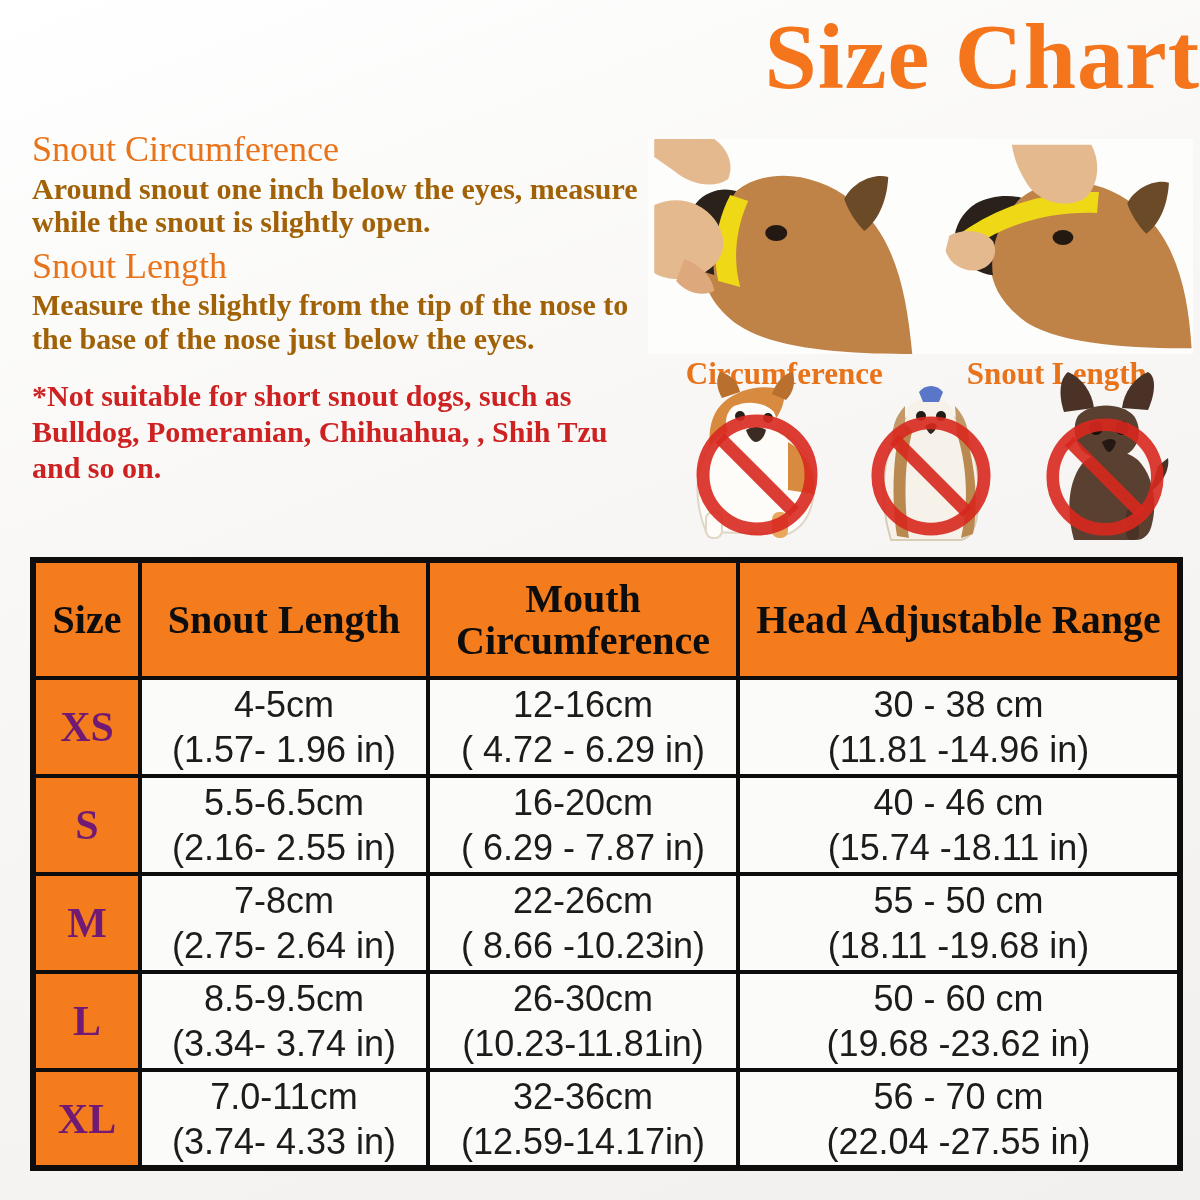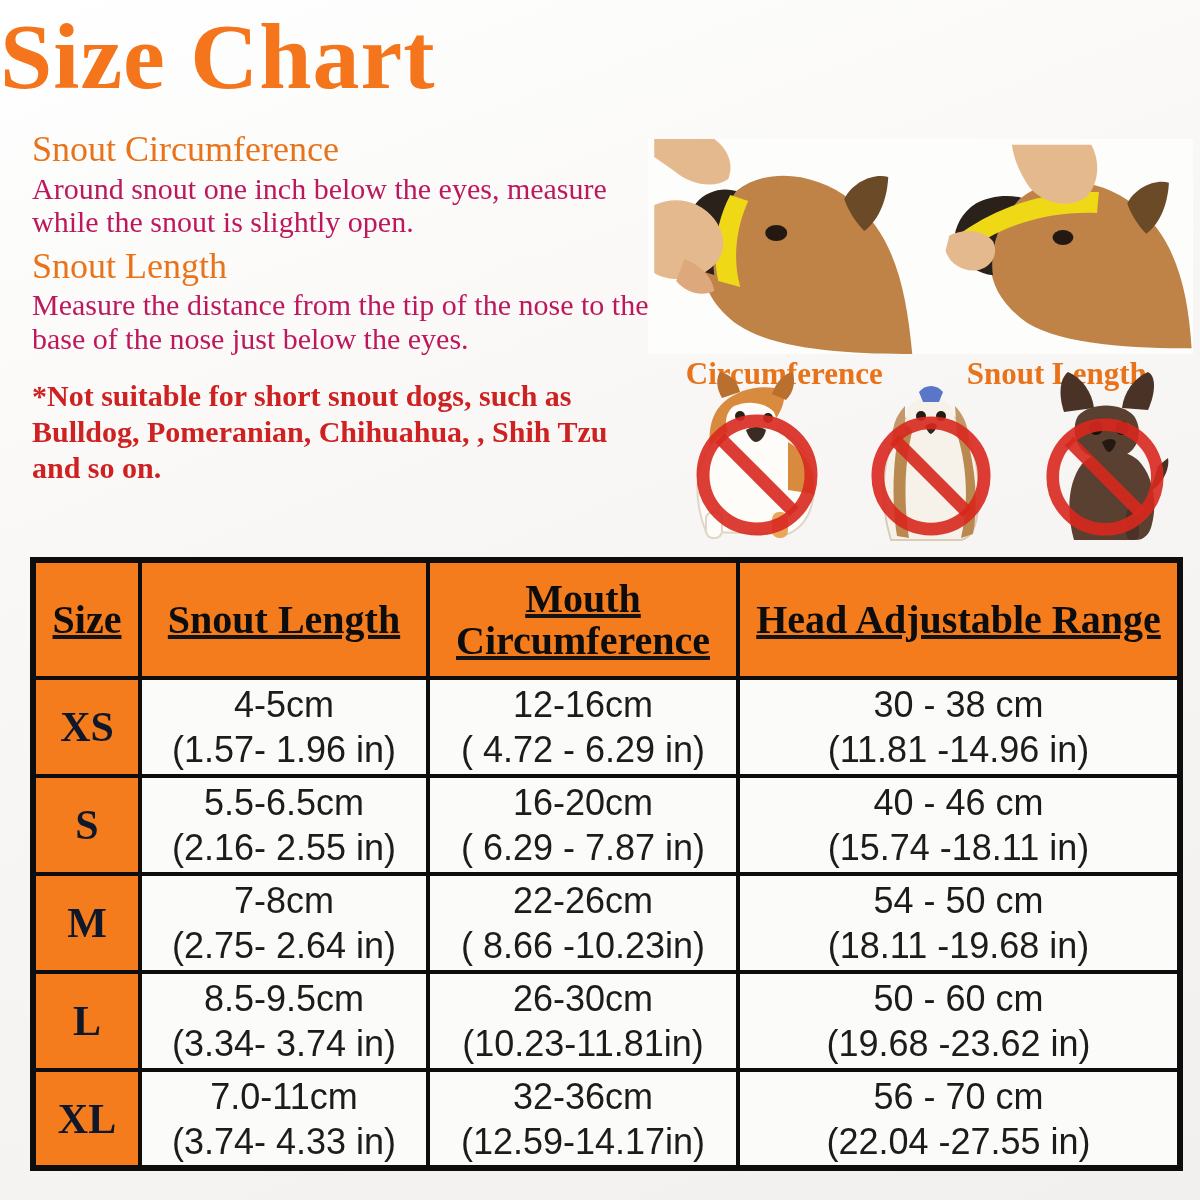--- a/index.html
+++ b/index.html
@@ -3,30 +3,30 @@
 <meta charset="utf-8">
 <style>
   html,body{margin:0;padding:0;}
   body{
     width:1200px;height:1200px;position:relative;overflow:hidden;
     background:linear-gradient(160deg,#ffffff 0%,#f8f7f5 40%,#f1f0ee 100%);
     font-family:"Liberation Serif", serif;color:#141414;
   }
   
   .title{
-    position:absolute;top:2px;left:0;width:100%;text-align:left;
+    position:absolute;top:2px;left:0;width:100%;text-align:right;
     font-size:94px;font-weight:bold;color:#f4751b;letter-spacing:1px;margin:0;
   }
   
   .intro{position:absolute;left:32px;top:122px;width:618px;}
   .sec-head{
     font-size:36px;font-weight:normal;color:#e8731a;margin:8px 0 2px 0;line-height:1.1;
   }
   .sec-body{
-    font-size:30px;color:#be185d;margin:0 0 4px 0;line-height:1.12;
+    font-size:30px;color:#a16207;margin:0 0 4px 0;line-height:1.12;font-weight:bold;
   }
   .warning{
     font-size:30px;font-weight:bold;color:#ce2121;margin:22px 0 0 0;line-height:1.2;
   }
   
   .photos{position:absolute;left:648px;top:139px;width:545px;}
   .photo-row{display:flex;}
   .photo{width:50%;position:relative;background:#fdfdfc;}
   .photo svg{display:block;width:100%;height:215px;}
   .captions{display:flex;}
@@ -46,45 +46,45 @@
     border-collapse:collapse;table-layout:fixed;background:#fbfbfa;
     border:6px solid #0d0d0d;
   }
   table.size-table col.c-size{width:107px;}
   table.size-table col.c-snout{width:288px;}
   table.size-table col.c-mouth{width:310px;}
   table.size-table col.c-head{width:442px;}
   table.size-table th,table.size-table td{
     border:4px solid #0d0d0d;text-align:center;vertical-align:middle;padding:0;
   }
-  tr.head-row{height:118px;text-decoration:underline;}
+  tr.head-row{height:118px;}
   tr.data-row{height:98px;}
   .head-row th{
     background:#f47c1c;font-family:"Liberation Serif",serif;font-weight:bold;
     color:#0d0d0d;font-size:40px;line-height:1.05;
   }
   td.size-cell{
     background:#f47c1c;font-family:"Liberation Serif",serif;font-weight:bold;
-    color:#0f172a;font-size:42px;
+    color:#701a75;font-size:42px;
   }
   td.val-cell{
     background:#fbfbfa;font-family:"Liberation Sans",sans-serif;
     font-size:36px;line-height:45px;color:#1c1c1c;
   }
 </style>
 </head>
 <body>
 
 <h1 class="title">Size Chart</h1>
 
 <div class="intro">
   <div class="sec-head">Snout Circumference</div>
   <p class="sec-body">Around snout one inch below the eyes, measure while the snout is slightly open.</p>
   <div class="sec-head">Snout Length</div>
-  <p class="sec-body">Measure the distance from the tip of the nose to the base of the nose just below the eyes.</p>
+  <p class="sec-body">Measure the slightly from the tip of the nose to the base of the nose just below the eyes.</p>
   <p class="warning">*Not suitable for short snout dogs, such as Bulldog, Pomeranian, Chihuahua, , Shih Tzu and so on.</p>
 </div>
 
 <div class="photos">
   <div class="photo-row">
     <div class="photo">
       <svg viewBox="0 0 260 215">
         <path d="M258 215 C252 150 240 96 198 62 C162 33 112 28 82 52 C64 67 50 93 48 119 C46 143 58 168 84 186 C122 212 200 215 258 215 Z" fill="#c08347"></path>
         <path d="M190 60 C198 44 218 34 234 38 C233 58 226 80 210 92 C202 84 194 72 190 60 Z" fill="#6b4a28"></path>
         <path d="M82 52 C66 74 56 106 60 136 L34 128 C24 108 28 82 42 64 C52 52 68 48 82 52 Z" fill="#2a211a"></path>
@@ -228,21 +228,21 @@
       <td class="size-cell">M</td>
       <td class="val-cell">
         <div>7-8cm</div>
         <div>(2.75- 2.64 in)</div>
       </td>
       <td class="val-cell">
         <div>22-26cm</div>
         <div>( 8.66 -10.23in)</div>
       </td>
       <td class="val-cell">
-        <div>54 - 50 cm</div>
+        <div>55 - 50 cm</div>
         <div>(18.11 -19.68 in)</div>
       </td>
     </tr>
 
     <tr class="data-row">
       <td class="size-cell">L</td>
       <td class="val-cell">
         <div>8.5-9.5cm</div>
         <div>(3.34- 3.74 in)</div>
       </td>

